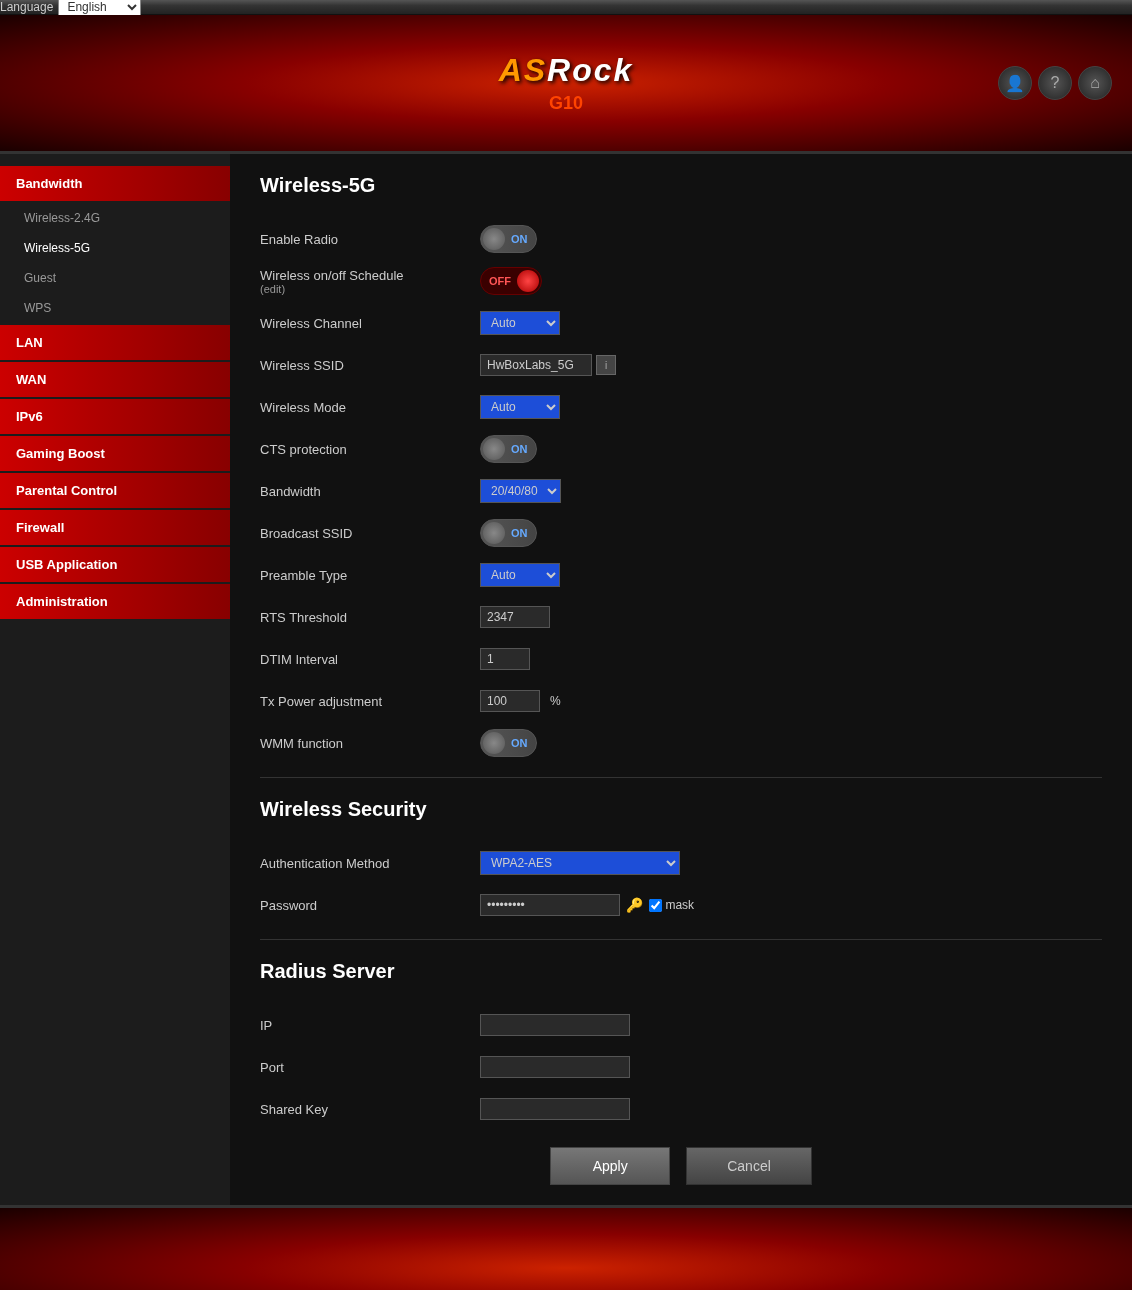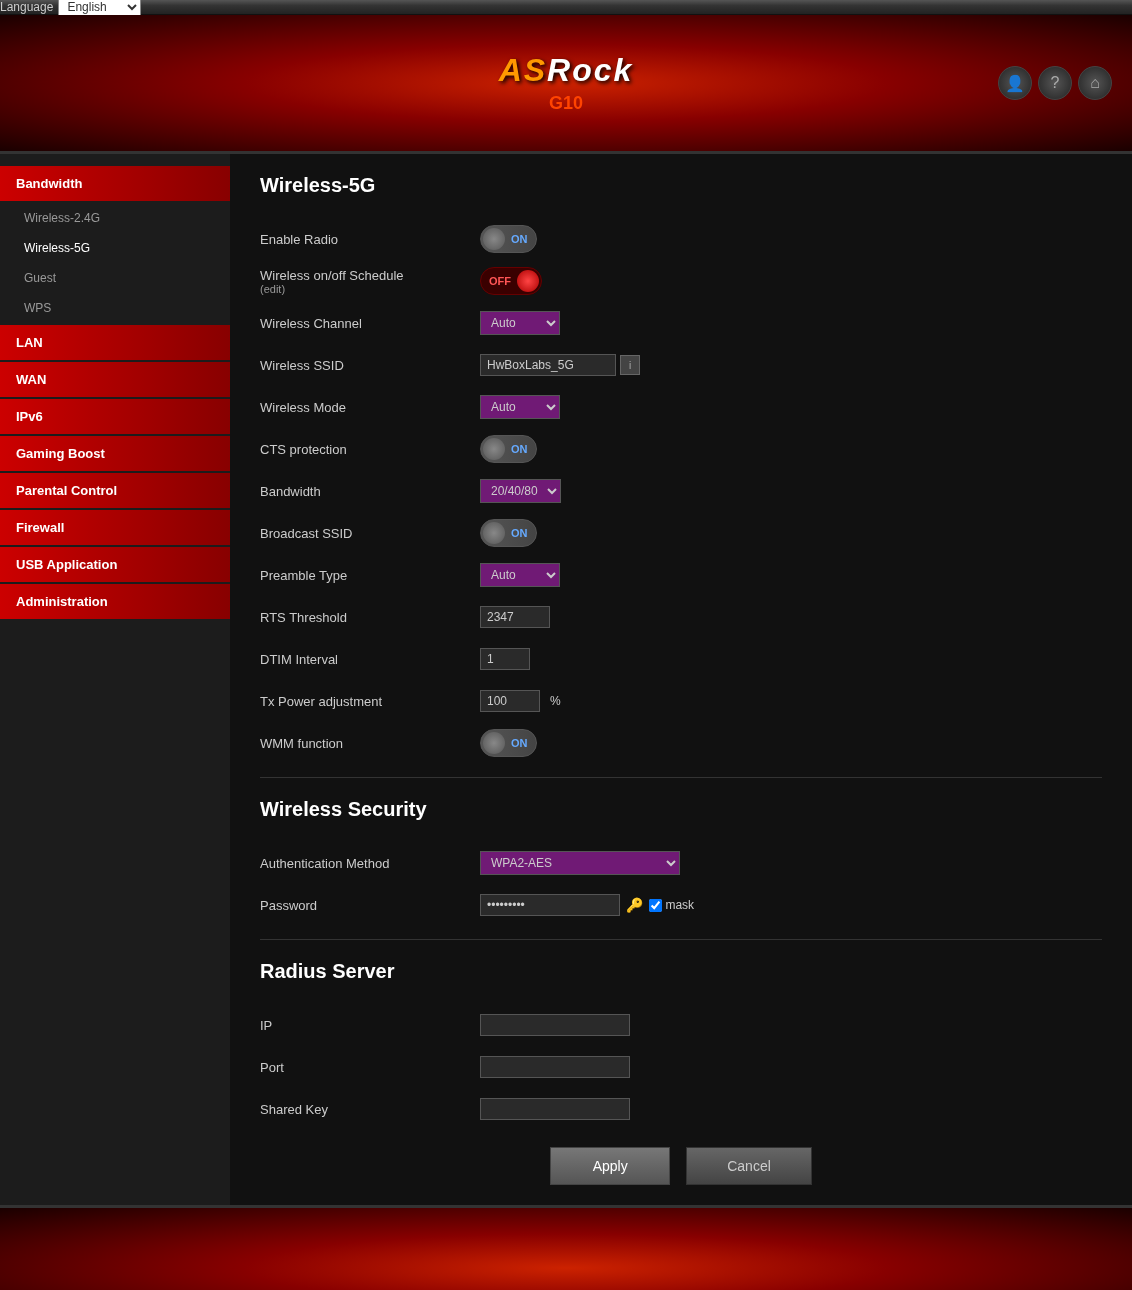--- a/index.html
+++ b/index.html
@@ -218,21 +218,21 @@
     }
     .toggle-off .state-label-off {
       font-size: 11px;
       font-weight: bold;
       padding: 0 6px;
       color: #f55;
     }
 
     
     .form-select {
-      background: #701a75;
+      background: #1d4ed8;
       border: 1px solid #555;
       color: #ccc;
       padding: 3px 6px;
       font-size: 12px;
       min-width: 80px;
     }
 
     
     .form-input {
       background: #2a2a2a;
@@ -440,21 +440,21 @@
           <option>36</option>
           <option>40</option>
           <option>44</option>
         </select>
       </div>
     </div>
 
     <div class="form-row">
       <div class="form-label">Wireless SSID</div>
       <div class="form-control ssid-input">
-        <input type="text" class="form-input" value="HwBoxLabs_5G" style="width: 136px;">
+        <input type="text" class="form-input" value="HwBoxLabs_5G" style="width: 112px;">
         <div class="ssid-icon">i</div>
       </div>
     </div>
 
     <div class="form-row">
       <div class="form-label">Wireless Mode</div>
       <div class="form-control">
         <select class="form-select">
           <option>Auto</option>
           <option>N</option>

